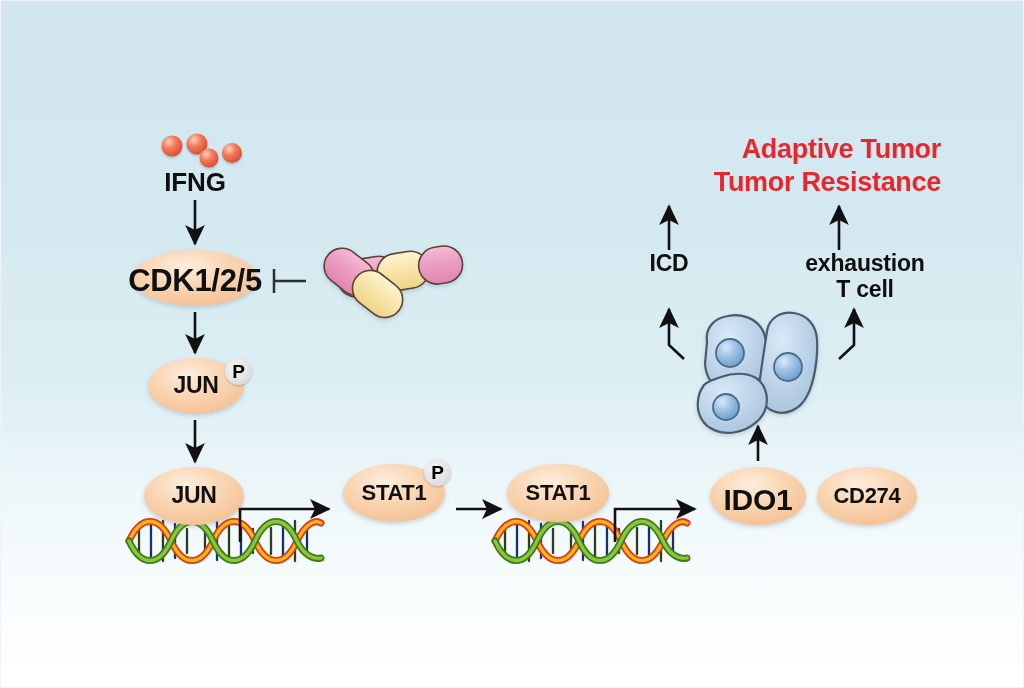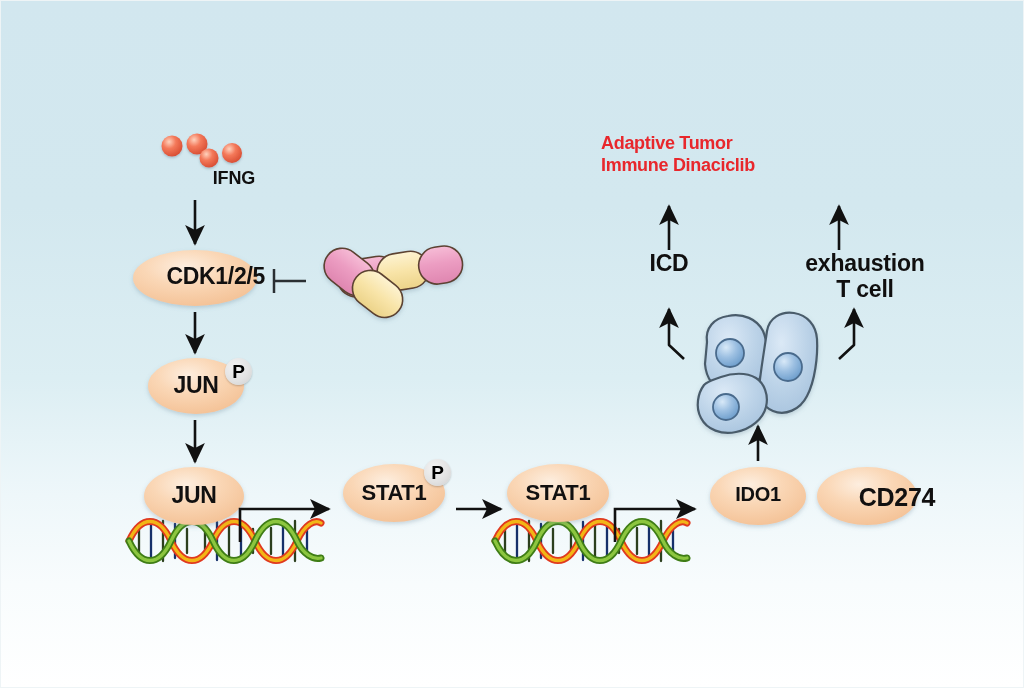--- a/index.html
+++ b/index.html
@@ -48,24 +48,24 @@
     position: absolute;
     font-family: "Liberation Sans", sans-serif;
     font-weight: bold;
     color: #111010;
     white-space: nowrap;
     text-align: center;
     letter-spacing: -0.3px;
   }
   .red-title {
     color: #e8272c;
-    font-size: 18px;
+    font-size: 27px;
     line-height: 1.22;
     letter-spacing: -0.3px;
-    text-align: left;
+    text-align: right;
   }
   .drug-name {
     color: #18a558;
     font-size: 24px;
     letter-spacing: -0.4px;
   }
   .p-badge {
     position: absolute;
     border-radius: 50%;
     background: radial-gradient(circle at 38% 33%, #f3f3f3 0%, #e3e3e3 55%, #cfcfcf 100%);
@@ -254,43 +254,43 @@
       <path d="M683,358 L668,344 L668,308" marker-end="url(#arrowHead)"></path>
       <path d="M838,358 L853,344 L853,308" marker-end="url(#arrowHead)"></path>
     </g>
 
     <g stroke="#111111" stroke-width="2.6" fill="none">
       <line x1="668" y1="249" x2="668" y2="205" marker-end="url(#arrowHead)"></line>
       <line x1="838" y1="249" x2="838" y2="205" marker-end="url(#arrowHead)"></line>
     </g>
   </svg>
 
-  <div class="lbl" style="left:134px; top:167px; width:120px; font-size:18px;text-align:right;">IFNG</div>
-
-  <div class="node-text" style="left:124px; top:262px; width:140px; font-size:23px;text-align:right;">CDK1/2/5</div>
+  <div class="lbl" style="left:134px; top:167px; width:120px; font-size:26px;">IFNG</div>
+
+  <div class="node-text" style="left:124px; top:262px; width:140px; font-size:31px;">CDK1/2/5</div>
 
   <div class="node-text" style="left:135px; top:371px; width:120px; font-size:23px;">JUN</div>
 
   <div class="node-text" style="left:133px; top:481px; width:120px; font-size:23px;">JUN</div>
 
   <div class="node-text" style="left:333px; top:479px; width:120px; font-size:22px;">STAT1</div>
 
   <div class="node-text" style="left:497px; top:479px; width:120px; font-size:22px;">STAT1</div>
 
-  <div class="node-text" style="left:697px; top:482px; width:120px; font-size:20px;">IDO1</div>
-
-  <div class="node-text" style="left:836px; top:482px; width:120px; font-size:25px;">CD274</div>
+  <div class="node-text" style="left:697px; top:482px; width:120px; font-size:30px;">IDO1</div>
+
+  <div class="node-text" style="left:806px; top:482px; width:120px; font-size:22px;">CD274</div>
 
   <div class="p-badge" style="left:224px; top:357px; width:27px; height:27px; font-size:19px;">P</div>
   <div class="p-badge" style="left:423px; top:458px; width:27px; height:27px; font-size:19px;">P</div>
 
 
   <div class="lbl red-title" style="left:600px; top:132px; width:340px;">
     <div>Adaptive Tumor</div>
-    <div>Immune Dinaciclib</div>
+    <div>Tumor Resistance</div>
   </div>
 
   <div class="lbl" style="left:588px; top:250px; width:160px; font-size:23px;text-align:center;">
     <div>ICD</div>
   </div>
 
   <div class="lbl" style="left:778px; top:250px; width:172px; font-size:23px;">
     <div>exhaustion</div>
     <div>T cell</div>
   </div>

